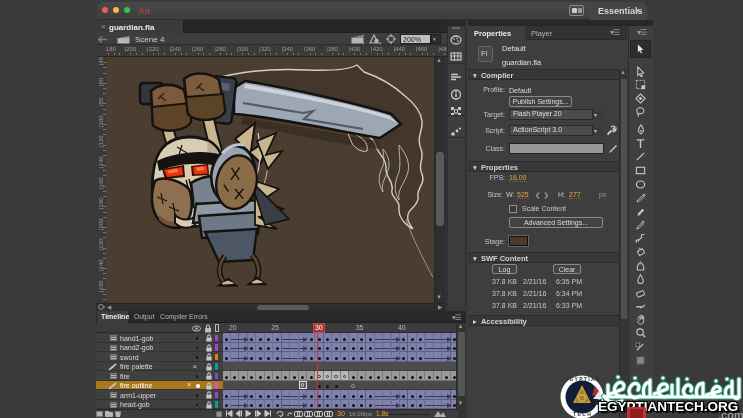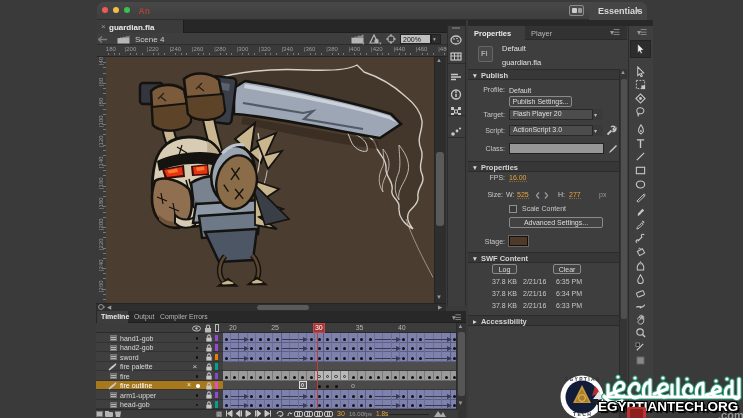--- a/index.html
+++ b/index.html
@@ -852,21 +852,21 @@
 <div style="position:absolute;left:468px;top:26px;width:159px;height:14px;background:#323232;border-bottom:1px solid #2a2a2a;"></div>
 <div style="position:absolute;left:468px;top:26px;width:57px;height:14px;background:#3e3e3e;"></div>
 <div style="position:absolute;left:474px;top:29px;font-size:7.5px;color:#ececec;white-space:nowrap;font-weight:bold;">Properties</div>
 <div style="position:absolute;left:531px;top:29px;font-size:7.5px;color:#b5b5b5;white-space:nowrap;">Player</div>
 <div style="position:absolute;left:610px;top:28px;font-size:8px;color:#999;white-space:nowrap;letter-spacing:-1px;">▾☰</div>
 <div style="position:absolute;left:478px;top:46px;width:15px;height:16px;background:#484848;border:1px solid #666;border-radius:2px;"></div>
 <div style="position:absolute;left:481px;top:49px;font-size:7.5px;color:#aaa;white-space:nowrap;font-weight:bold;">Fl</div>
 <div style="position:absolute;left:502px;top:44px;font-size:7.5px;color:#e2e2e2;white-space:nowrap;">Default</div>
 <div style="position:absolute;left:502px;top:58px;font-size:7.5px;color:#e2e2e2;white-space:nowrap;">guardian.fla</div>
 <div style="position:absolute;left:468px;top:69px;width:151px;height:11px;background:#373737;border-top:1px solid #2b2b2b;border-bottom:1px solid #2b2b2b;"></div>
-<div style="position:absolute;left:473px;top:70.5px;font-size:7.5px;color:#d5d5d5;white-space:nowrap;">▾&nbsp; <b>Publish</b></div>
+<div style="position:absolute;left:473px;top:70.5px;font-size:7.5px;color:#d5d5d5;white-space:nowrap;">▾&nbsp; <b>Compiler</b></div>
 <div style="position:absolute;left:425px;top:86px;width:80px;text-align:right;font-size:7px;color:#c8c8c8;white-space:nowrap;">Profile:</div>
 <div style="position:absolute;left:509px;top:87px;font-size:7px;color:#ddd;white-space:nowrap;">Default</div>
 <div style="position:absolute;left:509px;top:96px;width:63px;height:11px;border:1px solid #8a8a8a;border-radius:2px;background:#424242;"></div>
 <div style="position:absolute;left:509px;top:97.5px;width:63px;text-align:center;font-size:7px;color:#ddd;">Publish Settings...</div>
 <div style="position:absolute;left:425px;top:111px;width:80px;text-align:right;font-size:7px;color:#c8c8c8;white-space:nowrap;">Target:</div>
 <div style="position:absolute;left:509px;top:108.5px;width:94px;height:11px;background:#4c4c4c;border:1px solid #282828;"></div>
 <div style="position:absolute;left:513px;top:110.0px;font-size:7px;color:#ddd;white-space:nowrap;">Flash Player 20</div>
 <div style="position:absolute;left:592px;top:108.5px;width:11px;height:11px;background:#3a3a3a;border-left:1px solid #282828;"></div>
 <div style="position:absolute;left:594px;top:110.5px;font-size:6px;color:#bbb;white-space:nowrap;">▾</div>
 <div style="position:absolute;left:425px;top:127px;width:80px;text-align:right;font-size:7px;color:#c8c8c8;white-space:nowrap;">Script:</div>

